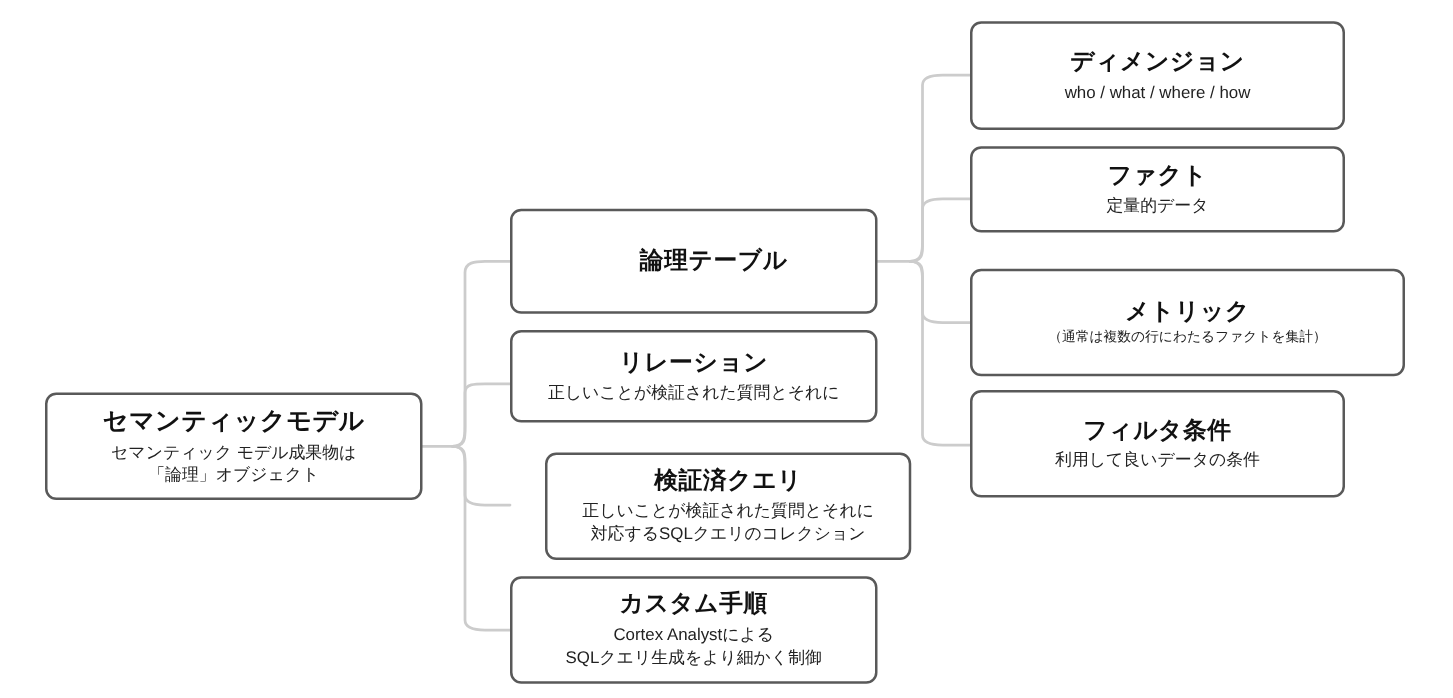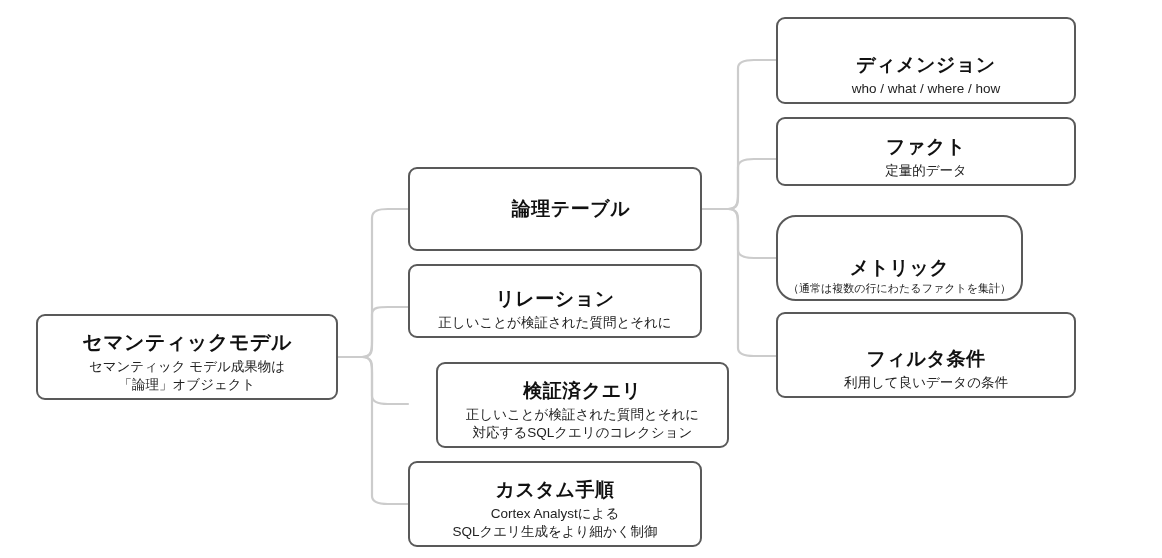--- a/index.html
+++ b/index.html
@@ -28,21 +28,21 @@
   }
   .node {
     position: absolute;
     box-sizing: border-box;
     background: #ffffff;
     border: 2px solid #595959;
     border-radius: 9px;
     display: flex;
     flex-direction: column;
     align-items: center;
-    justify-content: flex-end;
+    justify-content: center;
     text-align: center;
     padding: 4px 8px;
     z-index: 2;
   }
   .node .title {
     font-weight: bold;
     font-size: 19px;
     line-height: 1.25;
     letter-spacing: 0.5px;
     color: #111111;
@@ -134,21 +134,21 @@
     </div>
   </div>
 
   <div class="node" style="left:776px; top:117px; width:300px; height:69px;">
     <div class="title">ファクト</div>
     <div class="subtitle">
       <span class="ln">定量的データ</span>
     </div>
   </div>
 
-  <div class="node" style="left:776px; top:215px; width:247px; height:86px;border-radius:20px;">
+  <div class="node" style="left:776px; top:215px; width:348px; height:86px;">
     <div class="title">メトリック</div>
     <div class="note">（通常は複数の行にわたるファクトを集計）</div>
   </div>
 
   <div class="node" style="left:776px; top:312px; width:300px; height:86px;">
     <div class="title">フィルタ条件</div>
     <div class="subtitle">
       <span class="ln">利用して良いデータの条件</span>
     </div>
   </div>

